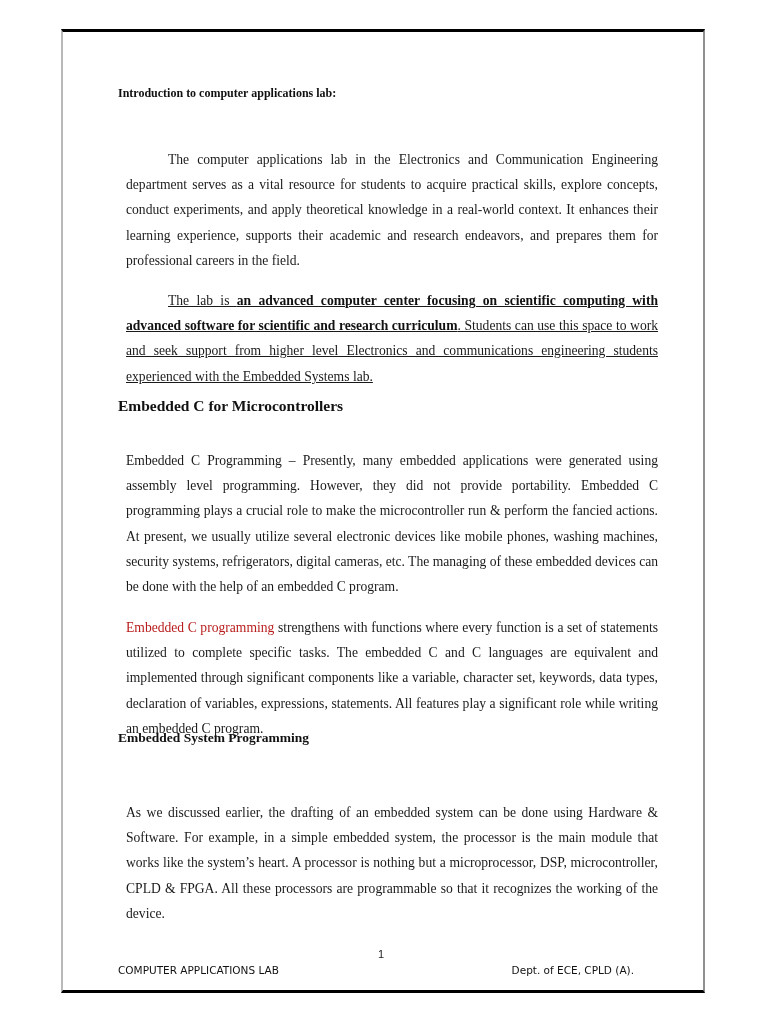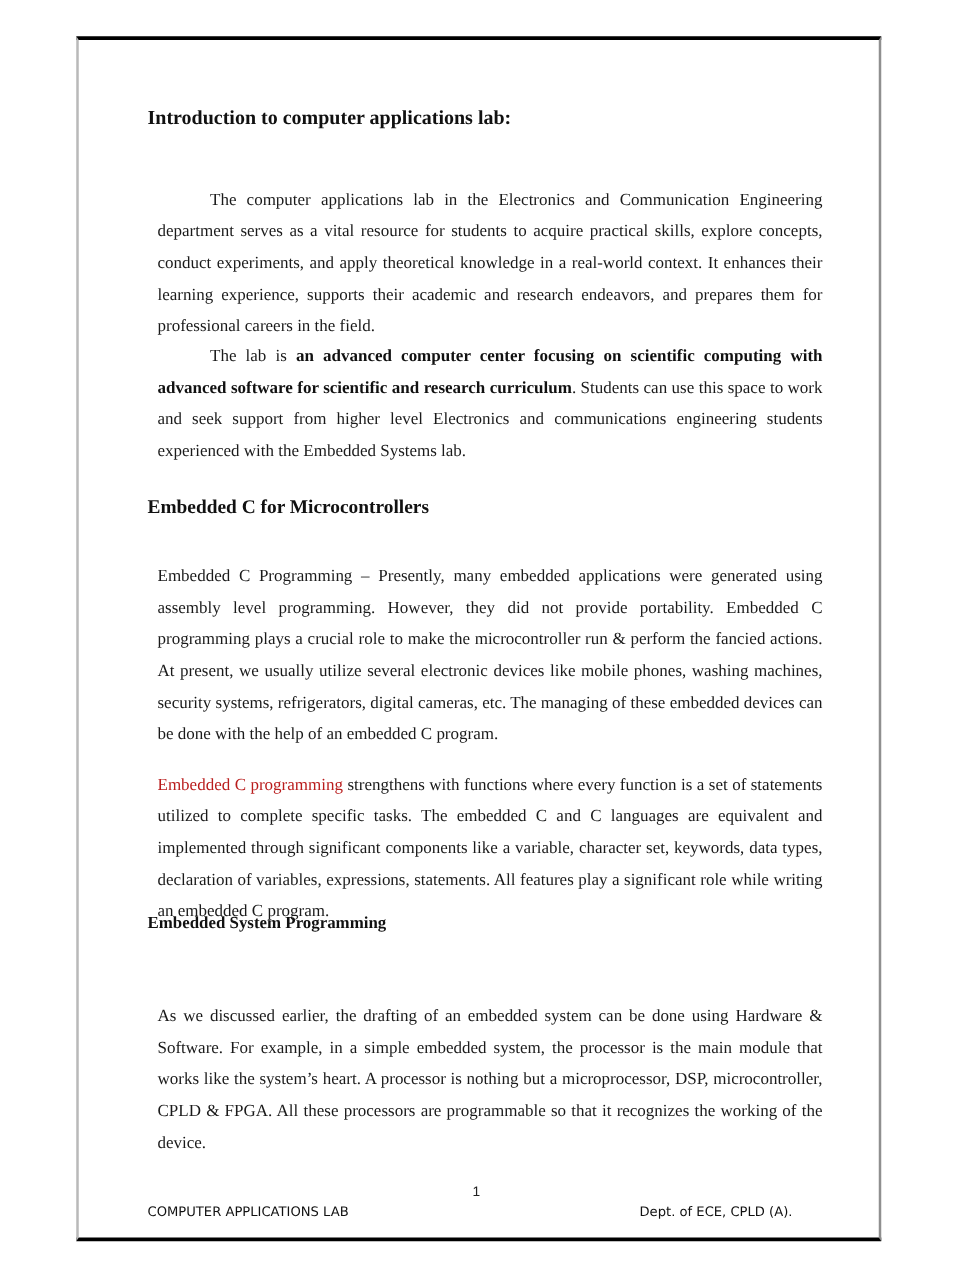--- a/index.html
+++ b/index.html
@@ -31,21 +31,21 @@
       position: absolute;
       left: 118px;
       top: 0;
       width: 532px;
     }
     .h1 {
       position: absolute;
       left: 0;
       top: 86px;
       margin: 0;
-      font-size: 16px;
+      font-size: 12px;
       font-weight: bold;
       white-space: nowrap;
       color: #111;
     }
     .h2 {
       position: absolute;
       left: 0;
       margin: 0;
       font-weight: bold;
       white-space: nowrap;
@@ -93,21 +93,21 @@
 <body>
 
 <div class="page-frame"></div>
 
 <div class="content">
 
   <h1 class="h1">Introduction to computer applications lab:</h1>
 
   <p class="para indent" style="top:139px;">The computer applications lab in the Electronics and Communication Engineering department serves as a vital resource for students to acquire practical skills, explore concepts, conduct experiments, and apply theoretical knowledge in a real-world context. It enhances their learning experience, supports their academic and research endeavors, and prepares them for professional careers in the field.</p>
 
-  <p class="para indent" style="top:264px;"><span>The lab is </span><b>an advanced computer center focusing on scientific computing with advanced software for scientific and research curriculum</b><span>. Students can use this space to work and seek support from higher level Electronics and communications engineering students experienced with the Embedded Systems lab.</span></p>
+  <p class="para indent" style="top:280px;text-decoration:underline;"><span>The lab is </span><b>an advanced computer center focusing on scientific computing with advanced software for scientific and research curriculum</b><span>. Students can use this space to work and seek support from higher level Electronics and communications engineering students experienced with the Embedded Systems lab.</span></p>
 
   <h2 class="h2 big" style="top:397px;">Embedded C for Microcontrollers</h2>
 
   <p class="para" style="top:440px;">Embedded C Programming – Presently, many embedded applications were generated using assembly level programming. However, they did not provide portability. Embedded C programming plays a crucial role to make the microcontroller run &amp; perform the fancied actions. At present, we usually utilize several electronic devices like mobile phones, washing machines, security systems, refrigerators, digital cameras, etc. The managing of these embedded devices can be done with the help of an embedded C program.</p>
 
   <p class="para" style="top:607px;"><span class="link">Embedded C programming</span><span> strengthens with functions where every function is a set of statements utilized to complete specific tasks. The embedded C and C languages are equivalent and implemented through significant components like a variable, character set, keywords, data types, declaration of variables, expressions, statements. All features play a significant role while writing an embedded C program.</span></p>
 
   <h3 class="h2 small" style="top:730px;text-align:center;">Embedded System Programming</h3>
 
   <p class="para" style="top:792px;">As we discussed earlier, the drafting of an embedded system can be done using Hardware &amp; Software. For example, in a simple embedded system, the processor is the main module that works like the system’s heart. A processor is nothing but a microprocessor, DSP, microcontroller, CPLD &amp; FPGA. All these processors are programmable so that it recognizes the working of the device.</p>

